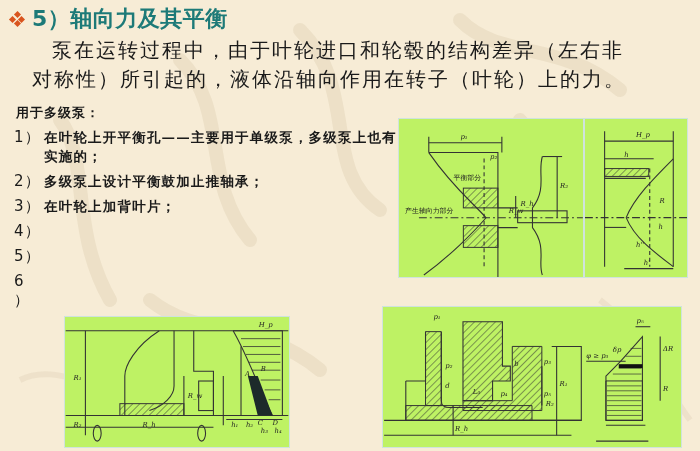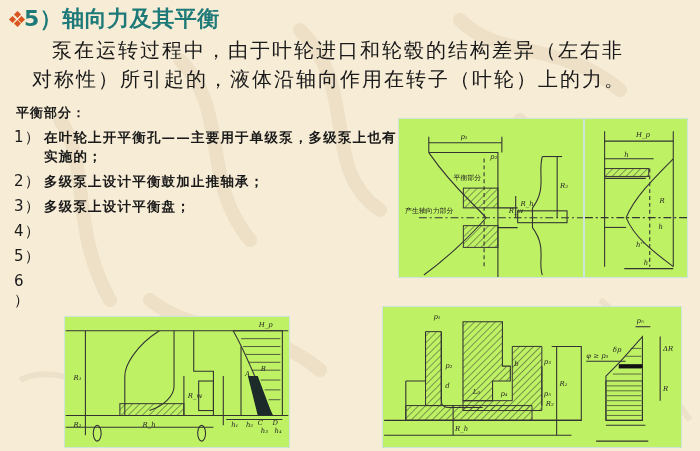--- a/index.html
+++ b/index.html
@@ -6,21 +6,21 @@
   html, body { width:700px; height:451px; overflow:hidden; }
   body {
     background:#f7ecd6;
     font-family:"DejaVu Serif", "Liberation Serif", serif;
     color:#1a1a1a;
     position:relative;
   }
   .watermark { position:absolute; inset:0; pointer-events:none; }
   .title {
     position:absolute; left:10px; top:4px; height:30px;
-    display:flex; align-items:center; 
+    display:flex; align-items:center; gap:8px;
   }
   .title .bullet { width:14px; height:14px; position:relative; }
   .title .bullet i {
     position:absolute; width:5px; height:5px; background:#d9541e; transform:rotate(45deg);
   }
   .title .text {
     font-family:"DejaVu Sans", "Liberation Sans", sans-serif;
     font-size:22px; color:#1d7a78; font-weight:bold; letter-spacing:0.5px;
   }
   .intro {
@@ -73,34 +73,34 @@
       <i style="left:4.5px;top:9px"></i>
   </span>
   <span class="text"><span>5）</span><span>轴向力及其平衡</span></span>
 </div>
 
 <div class="intro">
   <div class="line1">泵在运转过程中，由于叶轮进口和轮毂的结构差异（左右非</div>
   <div class="line2">对称性）所引起的，液体沿轴向作用在转子（叶轮）上的力。</div>
 </div>
 
-<div class="methods-label">平衡部分：</div>
+<div class="methods-label">用于多级泵：</div>
 
 <ul class="methods">
   <li style="width:395px;">
     <span class="num">1）</span>
     <span class="txt">在叶轮上开平衡孔——主要用于单级泵，多级泵上也有实施的；</span>
   </li>
   <li>
     <span class="num">2）</span>
     <span class="txt">多级泵上设计平衡鼓加止推轴承；</span>
   </li>
   <li>
     <span class="num">3）</span>
-    <span class="txt">多级泵上设计平衡盘；</span>
+    <span class="txt">在叶轮上加背叶片；</span>
   </li>
   <li>
     <span class="num">4）</span>
   </li>
   <li>
     <span class="num">5）</span>
   </li>
   <li>
     <span class="num">6 ）</span>
   </li>

